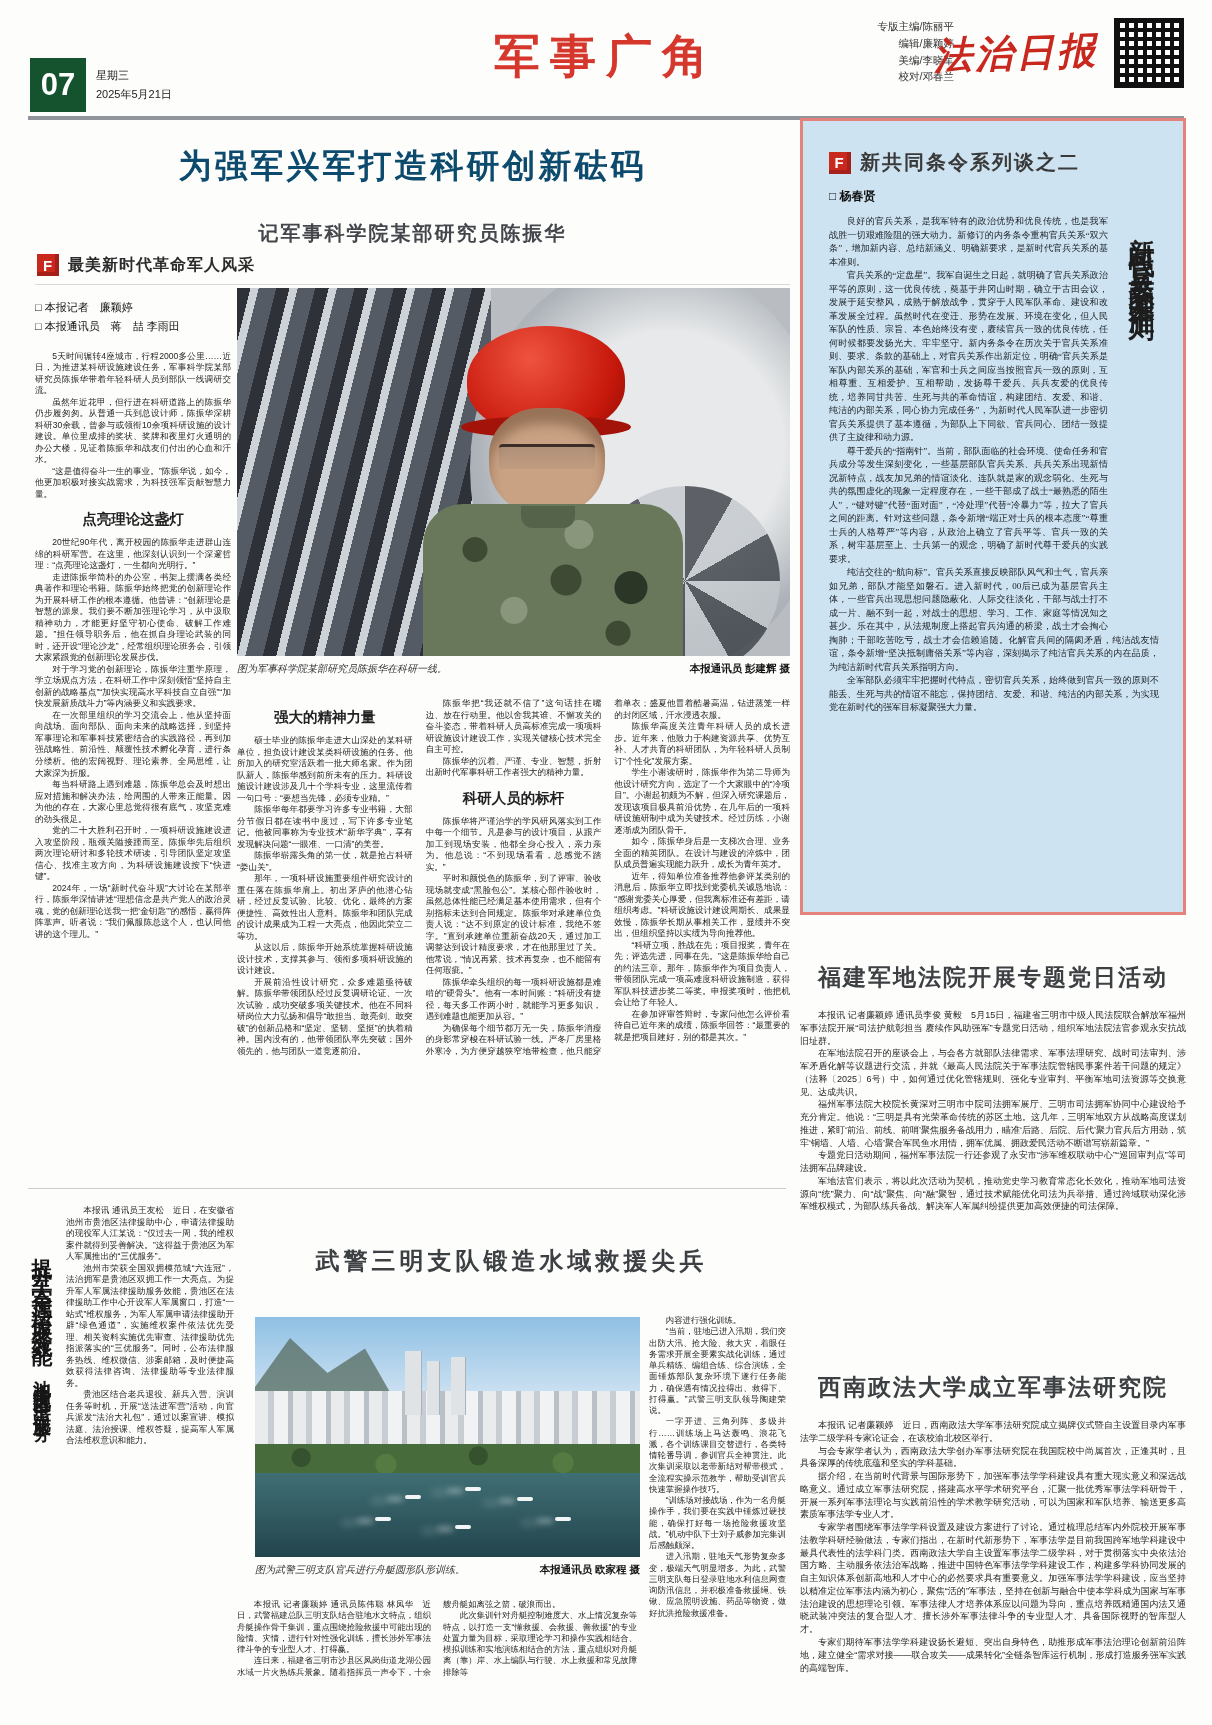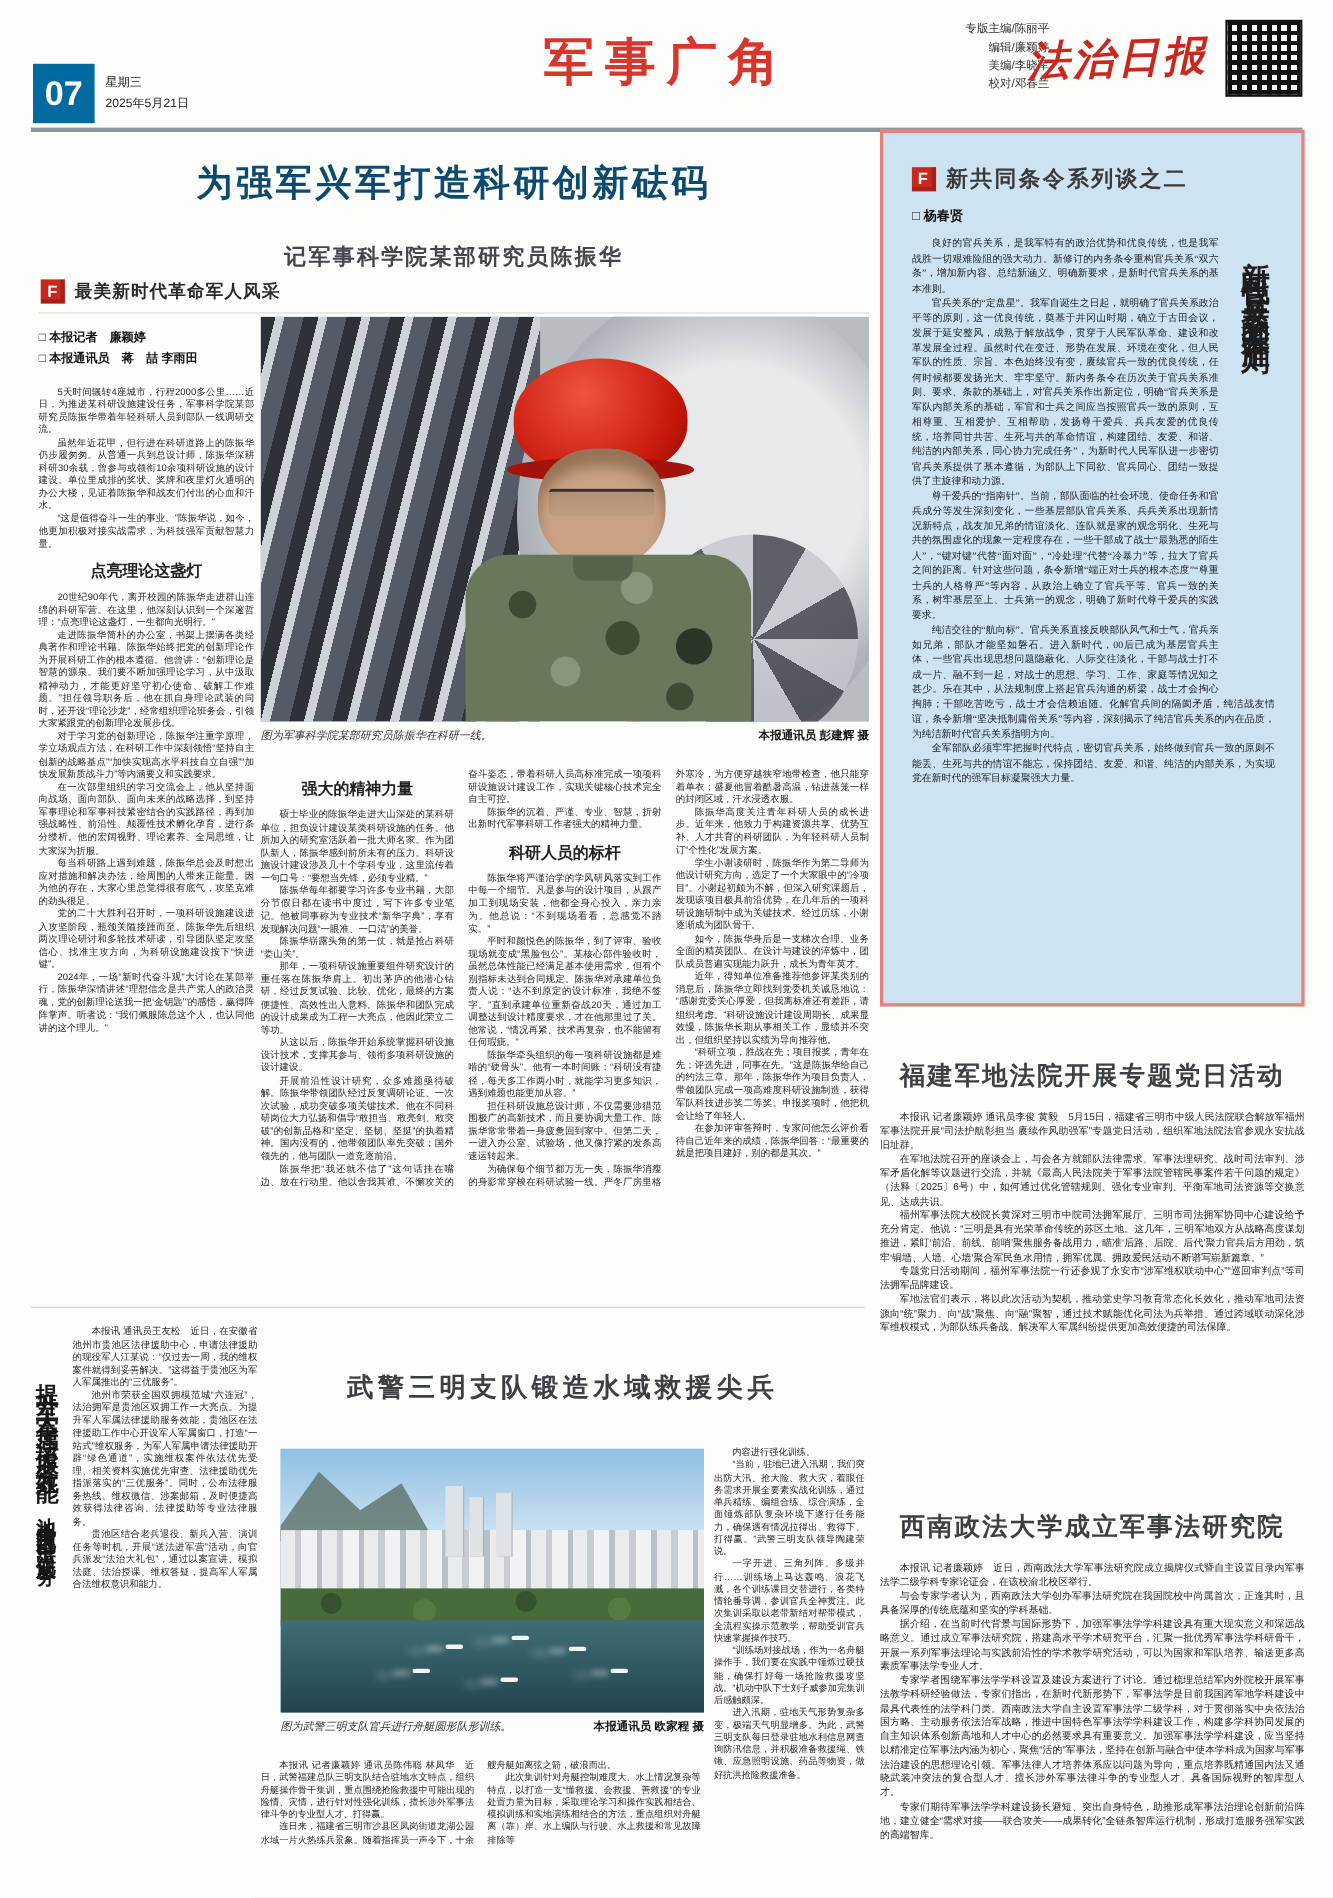--- a/index.html
+++ b/index.html
@@ -1,20 +1,20 @@
 <!DOCTYPE html>
 <html lang="zh"><head>
 <meta charset="utf-8">
 <style>
   html,body{margin:0;padding:0;background:#e8e8e6;}
   #page{position:relative;width:1212px;height:1725px;background:#fdfdfc;margin:0 auto;
         font-family:"Liberation Sans",sans-serif;color:#1f1f1f;overflow:hidden;}
   
   #masthead{position:absolute;left:28px;top:14px;width:1156px;height:90px;}
-  .pagenum{position:absolute;left:2px;top:44px;width:56px;height:54px;background:#0369a1;color:#fff;
+  .pagenum{position:absolute;left:2px;top:44px;width:56px;height:54px;background:#14532d;color:#fff;
            font-size:31px;font-weight:800;display:flex;align-items:center;justify-content:center;}
   .dateblock{position:absolute;left:68px;top:52px;font-size:11px;line-height:1.7;color:#222;}
   .section-title{position:absolute;left:0;right:0;top:12px;text-align:center;color:#d5372c;
                  font-size:46px;font-weight:800;letter-spacing:10px;}
   .credits{position:absolute;right:230px;top:4px;text-align:right;font-size:10.5px;line-height:1.6;color:#333;}
   .paperlogo{position:absolute;right:86px;top:14px;color:#c8281e;font-size:38px;font-weight:800;
              font-family:"Liberation Serif",serif;font-style:italic;letter-spacing:3px;transform:rotate(-2deg);}
   .qr{position:absolute;right:0;top:4px;width:66px;height:66px;border:2px solid #111;
       background:
         repeating-linear-gradient(0deg,#111 0 4px,transparent 4px 9px),
@@ -30,21 +30,21 @@
   #lead{position:absolute;left:35px;top:118px;width:755px;height:1058px;}
   .lead-headline{position:absolute;left:0;right:0;top:26px;text-align:center;font-size:33px;
                  font-weight:700;color:#0c4a6e;letter-spacing:3px;}
   .lead-subtitle{position:absolute;left:0;right:0;top:102px;text-align:center;font-size:20px;
                  font-weight:700;color:#43464a;letter-spacing:2px;}
   .lead-badge{position:absolute;left:2px;top:136px;display:flex;align-items:center;gap:9px;
               font-size:16px;font-weight:700;color:#2b2b2b;letter-spacing:1px;}
   .lead-rule{position:absolute;left:0;top:166px;width:755px;height:1px;background:#d9d9d9;}
   .lead-col1{position:absolute;left:0;top:180px;width:196px;height:878px;overflow:hidden;
              font-size:8.6px;}
-  .bylines{font-size:11px;font-weight:700;line-height:1.75;margin-bottom:14px;color:#111;}
+  .bylines{font-size:11px;font-weight:400;line-height:1.75;margin-bottom:14px;color:#111;}
   .sec-head{font-size:14.5px;font-weight:700;text-align:center;color:#222;margin:10px 0 8px;
             text-indent:0;break-inside:avoid;}
   .lead-photo{position:absolute;left:202px;top:170px;width:553px;height:368px;overflow:hidden;background:#b9bdc2;}
   .caption-row{position:absolute;left:202px;top:544px;width:553px;display:flex;justify-content:space-between;
                align-items:baseline;}
   .caption-text{font-family:"Liberation Serif",serif;font-style:italic;font-size:10px;color:#333;}
   .caption-credit{font-size:10.5px;font-weight:700;color:#111;}
   .lead-bottom{position:absolute;left:202px;top:580px;width:553px;height:478px;overflow:hidden;
                column-count:3;column-gap:13px;font-size:8.6px;}
   
@@ -208,21 +208,20 @@
           <p data-interactable="false">从这以后，陈振华开始系统掌握科研设施设计技术，支撑其参与、领衔多项科研设施的设计建设。</p>
           <p data-interactable="false">开展前沿性设计研究，众多难题亟待破解。陈振华带领团队经过反复调研论证、一次次试验，成功突破多项关键技术。他在不同科研岗位大力弘扬和倡导“敢担当、敢亮剑、敢突破”的创新品格和“坚定、坚韧、坚挺”的执着精神。国内没有的，他带领团队率先突破；国外领先的，他与团队一道竞逐前沿。</p>
           <p data-interactable="false">陈振华把“我还就不信了”这句话挂在嘴边、放在行动里。他以舍我其谁、不懈攻关的奋斗姿态，带着科研人员高标准完成一项项科研设施设计建设工作，实现关键核心技术完全自主可控。</p>
           <p data-interactable="false">陈振华的沉着、严谨、专业、智慧，折射出新时代军事科研工作者强大的精神力量。</p>
         </div>
       <div class="sec-head" data-interactable="false">科研人员的标杆</div>
       <div data-interactable="false">
           <p data-interactable="false">陈振华将严谨治学的学风研风落实到工作中每一个细节。凡是参与的设计项目，从跟产加工到现场安装，他都全身心投入，亲力亲为。他总说：“不到现场看看，总感觉不踏实。”</p>
           <p data-interactable="false">平时和颜悦色的陈振华，到了评审、验收现场就变成“黑脸包公”。某核心部件验收时，虽然总体性能已经满足基本使用需求，但有个别指标未达到合同规定。陈振华对承建单位负责人说：“达不到原定的设计标准，我绝不签字。”直到承建单位重新奋战20天，通过加工调整达到设计精度要求，才在他那里过了关。他常说，“情况再紧、技术再复杂，也不能留有任何瑕疵。”</p>
           <p data-interactable="false">陈振华牵头组织的每一项科研设施都是难啃的“硬骨头”。他有一本时间账：“科研没有捷径，每天多工作两小时，就能学习更多知识，遇到难题也能更加从容。”</p>
-          <p data-interactable="false">担任科研设施总设计师，不仅需要涉猎范围极广的高新技术，而且要协调大量工作。陈振华常常带着一身疲惫回到家中。但第二天，一进入办公室、试验场，他又像拧紧的发条高速运转起来。</p>
           <p data-interactable="false">为确保每个细节都万无一失，陈振华消瘦的身影常穿梭在科研试验一线。严冬厂房里格外寒冷，为方便穿越狭窄地带检查，他只能穿着单衣；盛夏他冒着酷暑高温，钻进蒸笼一样的封闭区域，汗水浸透衣服。</p>
           <p data-interactable="false">陈振华高度关注青年科研人员的成长进步。近年来，他致力于构建资源共享、优势互补、人才共育的科研团队，为年轻科研人员制订“个性化”发展方案。</p>
           <p data-interactable="false">学生小谢读研时，陈振华作为第二导师为他设计研究方向，选定了一个大家眼中的“冷项目”。小谢起初颇为不解，但深入研究课题后，发现该项目极具前沿优势，在几年后的一项科研设施研制中成为关键技术。经过历练，小谢逐渐成为团队骨干。</p>
           <p data-interactable="false">如今，陈振华身后是一支梯次合理、业务全面的精英团队。在设计与建设的淬炼中，团队成员普遍实现能力跃升，成长为青年英才。</p>
           <p data-interactable="false">近年，得知单位准备推荐他参评某类别的消息后，陈振华立即找到党委机关诚恳地说：“感谢党委关心厚爱，但我离标准还有差距，请组织考虑。”科研设施设计建设周期长、成果显效慢，陈振华长期从事相关工作，显绩并不突出，但组织坚持以实绩为导向推荐他。</p>
           <p data-interactable="false">“科研立项，胜战在先；项目报奖，青年在先；评选先进，同事在先。”这是陈振华给自己的约法三章。那年，陈振华作为项目负责人，带领团队完成一项高难度科研设施制造，获得军队科技进步奖二等奖。申报奖项时，他把机会让给了年轻人。</p>
           <p data-interactable="false">在参加评审答辩时，专家问他怎么评价看待自己近年来的成绩，陈振华回答：“最重要的就是把项目建好，别的都是其次。”</p>
         </div>
     </div>
   </div>

